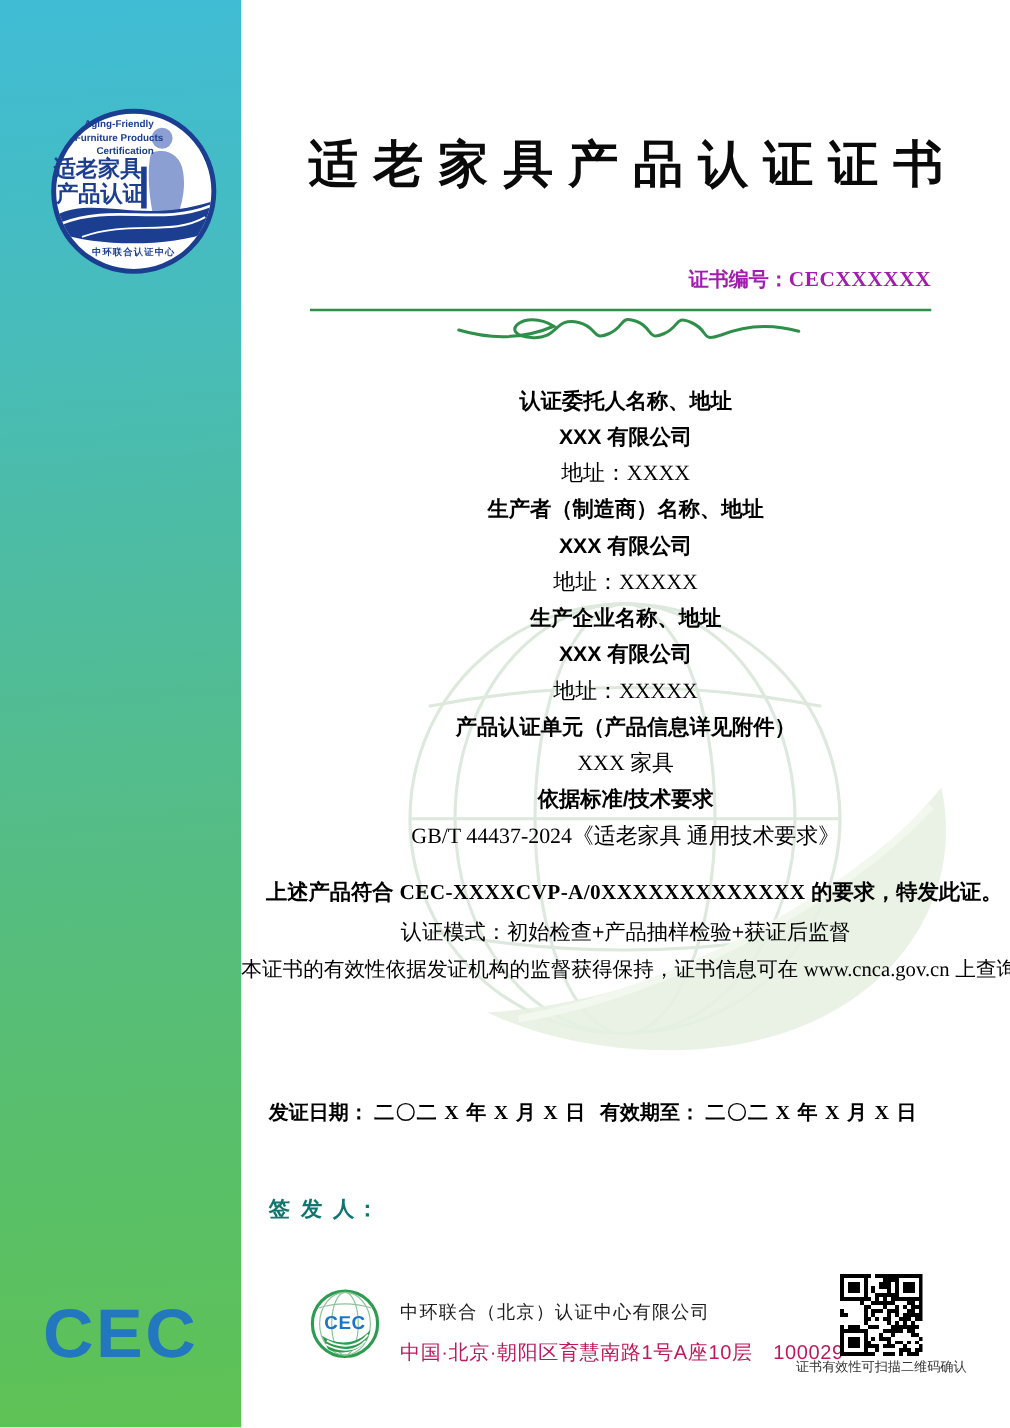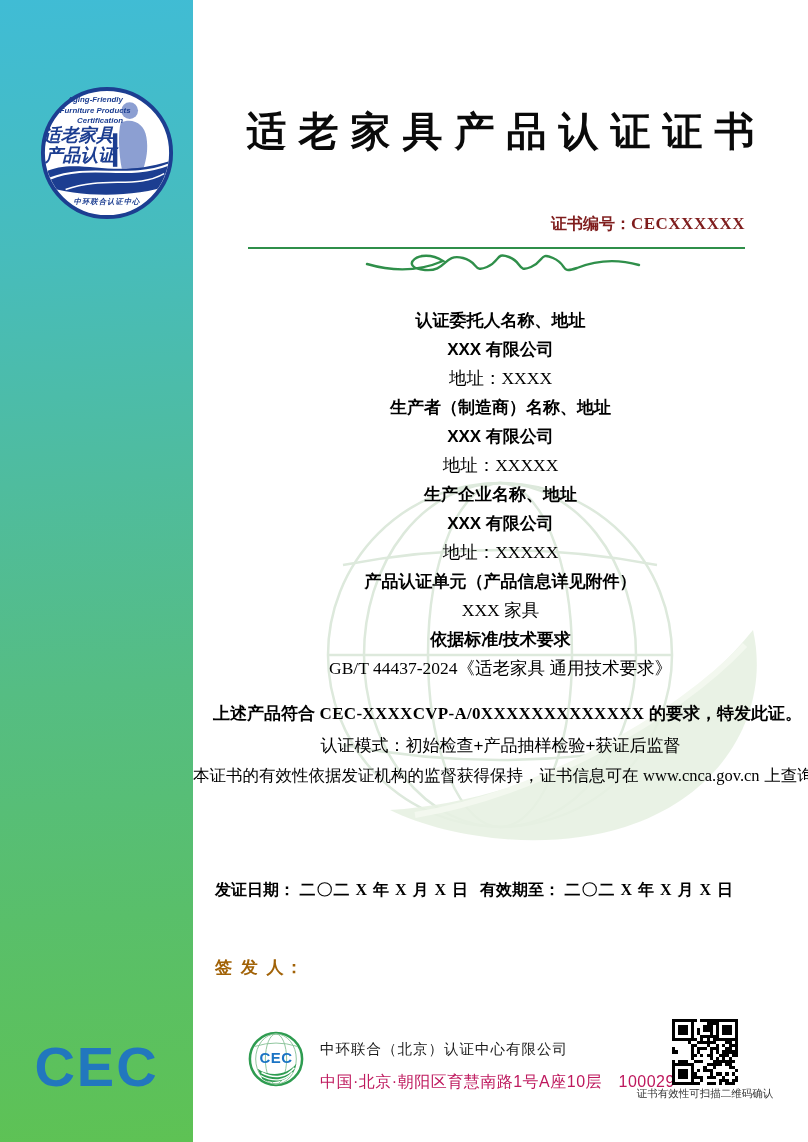--- a/index.html
+++ b/index.html
@@ -19,41 +19,41 @@
   }
   .band-cec {
     position:absolute; left:0; top:1034px; width:193px;
     text-align:center;
     font-family:"Liberation Sans", sans-serif;
     font-weight:900; font-size:56px; letter-spacing:2px;
     color:#2277be; transform:scaleY(0.98);
   }
 
   
-  .badge { position:absolute; left:38px; top:84px; width:138px; height:138px;font-style:italic; }
+  .badge { position:absolute; left:38px; top:84px; width:138px; height:138px; }
 
   
   .watermark { position:absolute; left:205px; top:465px; width:590px; height:390px; z-index:0; }
 
   
   .content { position:absolute; left:193px; top:0; width:615px; height:1048px; z-index:1; }
 
   .title {
     position:absolute; left:0; top:104px; width:615px;
     text-align:center; font-weight:900; font-size:40px; letter-spacing:12px;
     color:#0a0a0a; white-space:nowrap; text-indent:12px;
   }
   .subtitle {
     position:absolute; left:0; top:170px; width:615px;
     text-align:center; font-family:"Liberation Serif", serif;
     font-size:17px; color:#111; letter-spacing:0.5px;
   }
   .certno {
     position:absolute; right:63px; top:214px;
-    font-size:16px; font-weight:bold; color:#7f1d1d; white-space:nowrap;
+    font-size:16px; font-weight:bold; color:#a21caf; white-space:nowrap;
   }
   .certno .val { font-family:"Liberation Serif", serif; font-size:17px; letter-spacing:0.5px; }
 
   .sep-line {
     position:absolute; left:55px; top:247px; width:497px; height:0;
     border-top:2px solid #2f8f4a;
   }
   .flourish { position:absolute; left:170px; top:250px; width:280px; height:26px; }
 
   
@@ -72,21 +72,21 @@
 
   
   .dates { position:absolute; left:0; top:880px; width:615px; height:24px; }
   .date-group { position:absolute; top:0; white-space:nowrap; font-size:16px; }
   .date-group .lbl { font-weight:bold; color:#000; }
   .date-group .val { font-family:"Liberation Serif", serif; font-weight:600; color:#000; letter-spacing:1px; }
   .issue { left:22px; }
   .expiry { left:287px; }
   .signer {
     position:absolute; left:22px; top:956px;
-    font-size:17px; font-weight:bold; color:#a16207; letter-spacing:2px;
+    font-size:17px; font-weight:bold; color:#0f766e; letter-spacing:2px;
   }
 
   
   .seal { position:absolute; left:54px; top:1030px; width:58px; height:58px; }
   .footer-text { position:absolute; left:127px; top:1040px; width:360px; }
   .footer-company { font-family:"Liberation Serif", serif; font-size:14.5px; color:#1a1a1a; letter-spacing:1px; }
   .footer-address { font-family:Liberation Sans, sans-serif; font-size:16px; color:#be185d; margin-top:13px; letter-spacing:0.5px; }
   .qr-wrap { position:absolute; left:479px; top:1019px; width:66px; height:66px; }
   .qr-caption {
     position:absolute; left:437px; top:1087px; width:150px;

